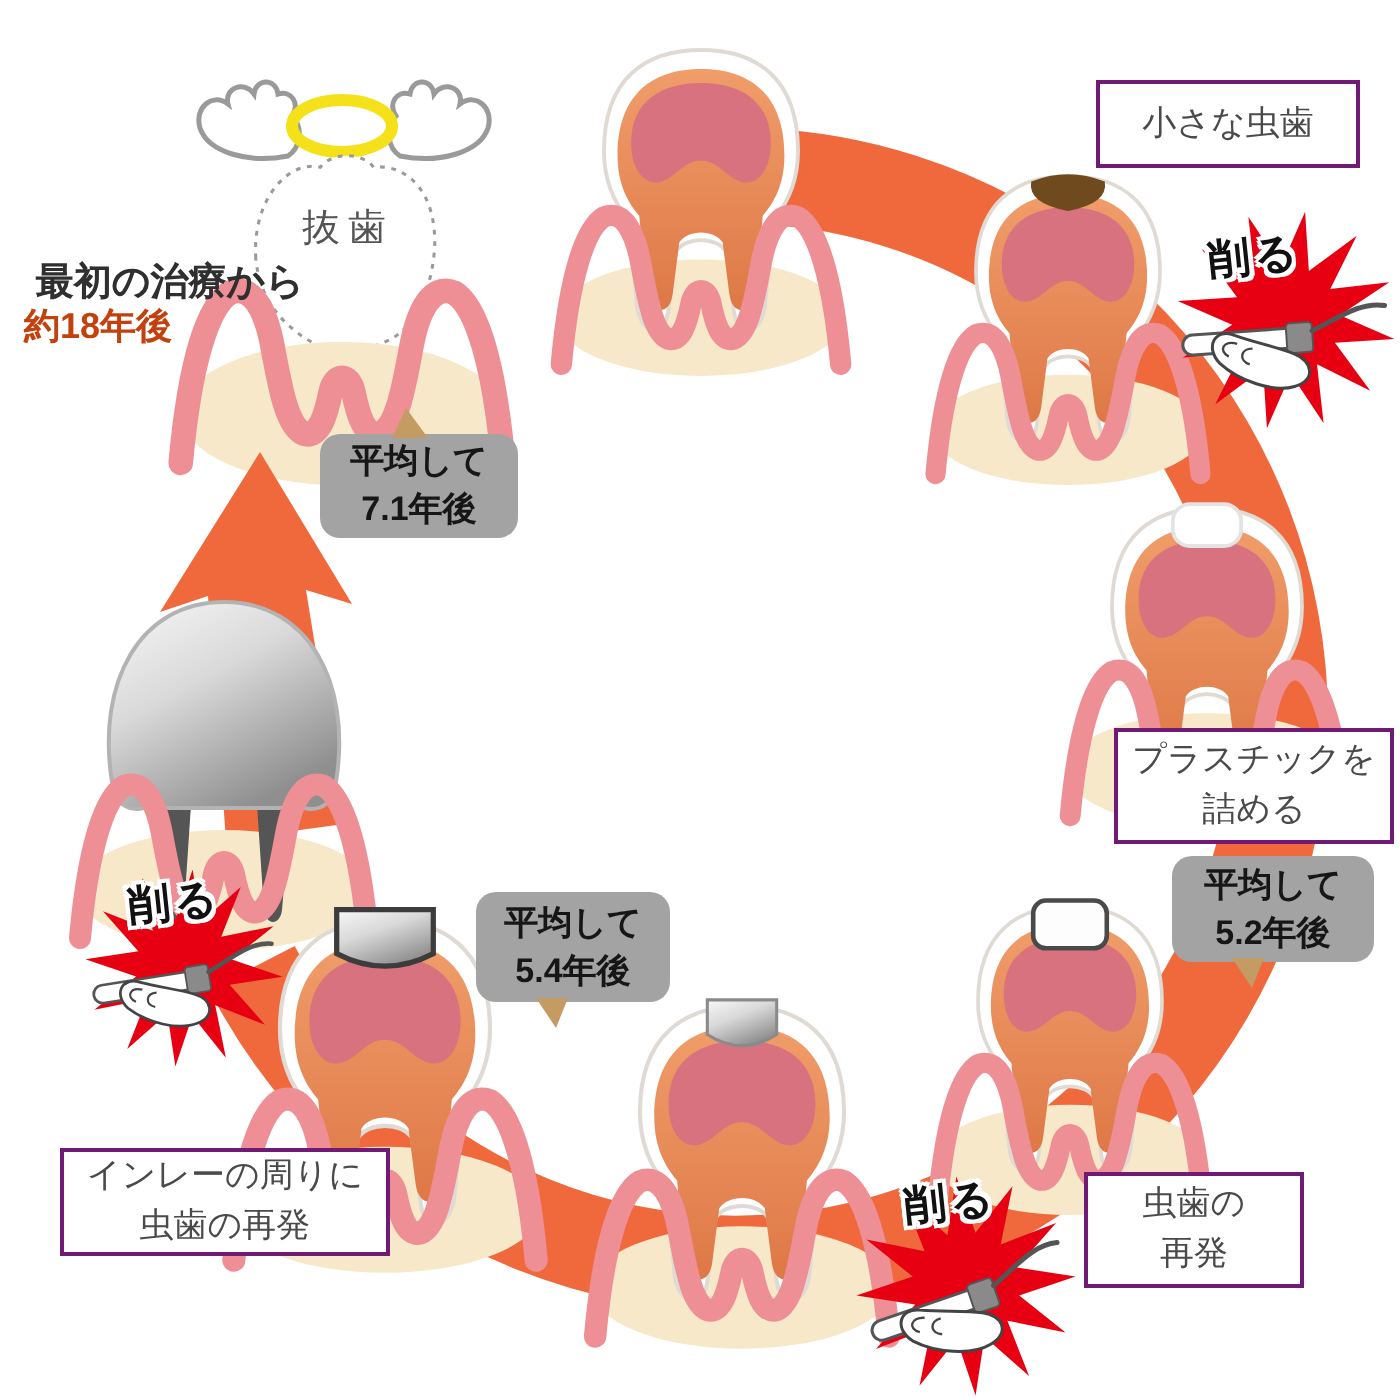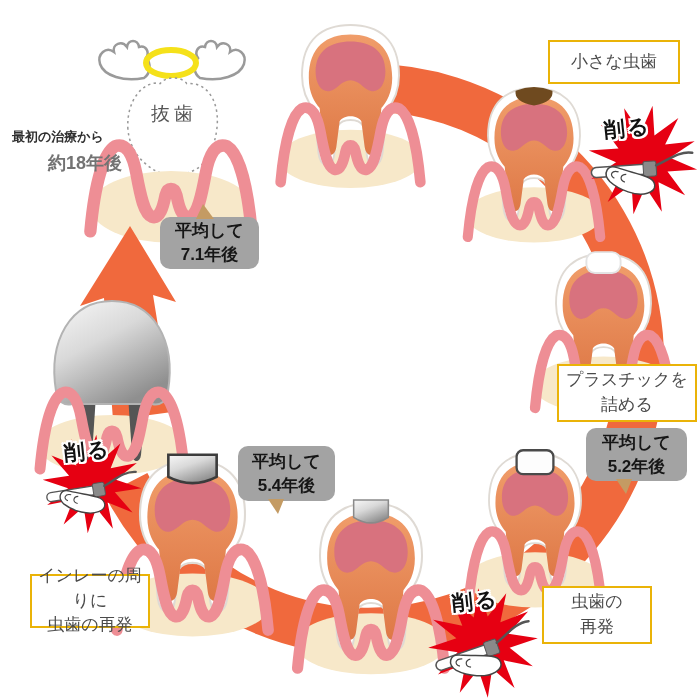--- a/index.html
+++ b/index.html
@@ -6,36 +6,36 @@
   body{width:700px;height:700px;overflow:hidden;
        font-family:"Liberation Sans","DejaVu Sans",sans-serif;}
   .stage{position:relative;width:700px;height:700px;background:#fff;}
   .stage svg{position:absolute;left:0;top:0;}
 
   .overlay{position:absolute;box-sizing:border-box;}
 
   .title{color:#4a4a4a;font-size:24px;font-weight:bold;text-align:center;
          line-height:1.32;letter-spacing:1px;white-space:pre-line;}
 
-  .tag{background:#ffffff;border:2px solid #eab308;color:#4a4a4a;
+  .tag{background:#ffffff;border:2px solid #701a75;color:#4a4a4a;
        font-size:17px;line-height:1.45;display:flex;align-items:center;
        justify-content:center;text-align:center;white-space:pre-line;}
 
   .bubble{background:#a3a3a3;border-radius:10px;color:#161616;
           font-size:17px;font-weight:bold;line-height:1.4;display:flex;
           align-items:center;justify-content:center;text-align:center;
           white-space:pre-line;}
   .bubble::after{content:"";position:absolute;width:0;height:0;}
   .tail-top::after{top:-13px;left:36px;border-left:7px solid transparent;
           border-right:11px solid transparent;border-bottom:15px solid #c49b63;}
   .tail-bottom::after{bottom:-13px;left:30px;border-left:10px solid transparent;
           border-right:6px solid transparent;border-top:15px solid #c49b63;}
 
-  .note1{color:#2f2f2f;font-size:13px;font-weight:bold;}
-  .note2{color:#737373;font-size:18px;font-weight:bold;text-align:center;}
+  .note1{color:#2f2f2f;font-size:19px;font-weight:bold;text-align:center;}
+  .note2{color:#c2410c;font-size:18px;font-weight:bold;text-align:left;}
   .ext-label{color:#555;font-size:19px;letter-spacing:4px;text-align:center;}
 
   .kezuru{color:#111;font-size:21px;font-weight:bold;letter-spacing:2px;
           text-shadow:-2px -2px 0 #fff,2px -2px 0 #fff,-2px 2px 0 #fff,
             2px 2px 0 #fff,0 -2px 0 #fff,0 2px 0 #fff,-2px 0 0 #fff,2px 0 0 #fff;}
 </style>
 </head>
 <body>
 
 <div class="stage">
@@ -173,21 +173,21 @@
 
 <div class="overlay note1" style="left:12px;top:128px;width:146px;">最初の治療から</div>
 <div class="overlay note2" style="left:12px;top:151px;width:146px;">約18年後</div>
 <div class="overlay ext-label" style="left:134px;top:101px;width:80px;">抜歯</div>
 
 <div class="overlay tag" style="left:548px;top:40px;width:132px;height:44px;">小さな虫歯</div>
 <div class="overlay tag" style="left:557px;top:364px;width:140px;height:58px;">プラスチックを
 詰める</div>
 <div class="overlay tag" style="left:542px;top:586px;width:110px;height:58px;">虫歯の
 再発</div>
-<div class="overlay tag" style="left:30px;top:574px;width:120px;height:54px;">インレーの周りに
+<div class="overlay tag" style="left:30px;top:574px;width:165px;height:54px;">インレーの周りに
 虫歯の再発</div>
 
 <div class="overlay bubble tail-top" style="left:160px;top:217px;width:99px;height:52px;">平均して
 7.1年後</div>
 <div class="overlay bubble tail-bottom" style="left:238px;top:446px;width:97px;height:55px;">平均して
 5.4年後</div>
 <div class="overlay bubble tail-bottom" style="left:586px;top:428px;width:101px;height:53px;">平均して
 5.2年後</div>
 
 <div class="overlay kezuru" style="left:604px;top:114px;transform:rotate(-6deg);">削る</div>

